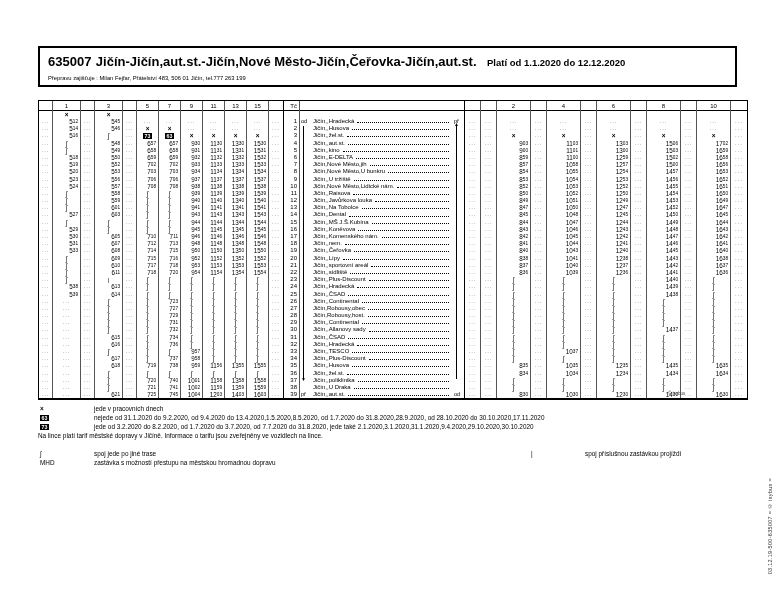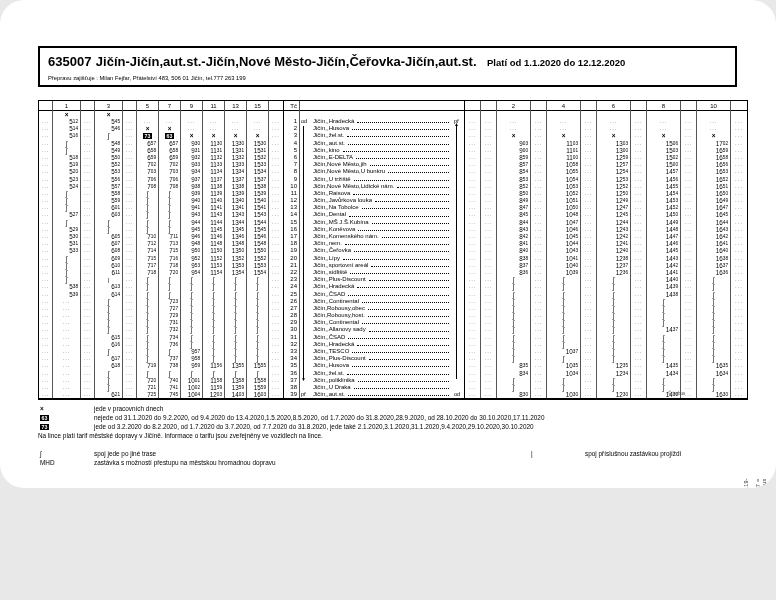--- a/index.html
+++ b/index.html
@@ -1,16 +1,16 @@
 <!DOCTYPE html>
 <html><head>
 <meta charset="utf-8">
 <style>
   html,body{margin:0;padding:0;background:#e8e8e8;}
-  #page{position:relative;width:776px;height:488px;background:#fff;font-family:"Liberation Sans",sans-serif;color:#000;overflow:hidden;border-radius:24px;}
+  #page{position:relative;width:776px;height:600px;background:#fff;font-family:"Liberation Sans",sans-serif;color:#000;overflow:hidden;}
   
   #headbox{position:absolute;left:38px;top:46px;width:699px;box-sizing:border-box;border:2px solid #000;background:#fff;}
   #titleline{padding:4px 8px 2px 8px;white-space:nowrap;}
   .t-num{font-weight:bold;font-size:13px;}
   .t-route{font-weight:bold;font-size:13px;}
   .t-valid{font-weight:bold;font-size:9.5px;margin-left:6px;}
   #opline{padding:3px 8px 4px 8px;font-size:5.8px;}
   
   #tt{position:absolute;left:38px;top:100px;display:flex;align-items:flex-start;}
   .blk{display:flex;box-sizing:border-box;border:1.2px solid #000;border-bottom:2px solid #000;}

